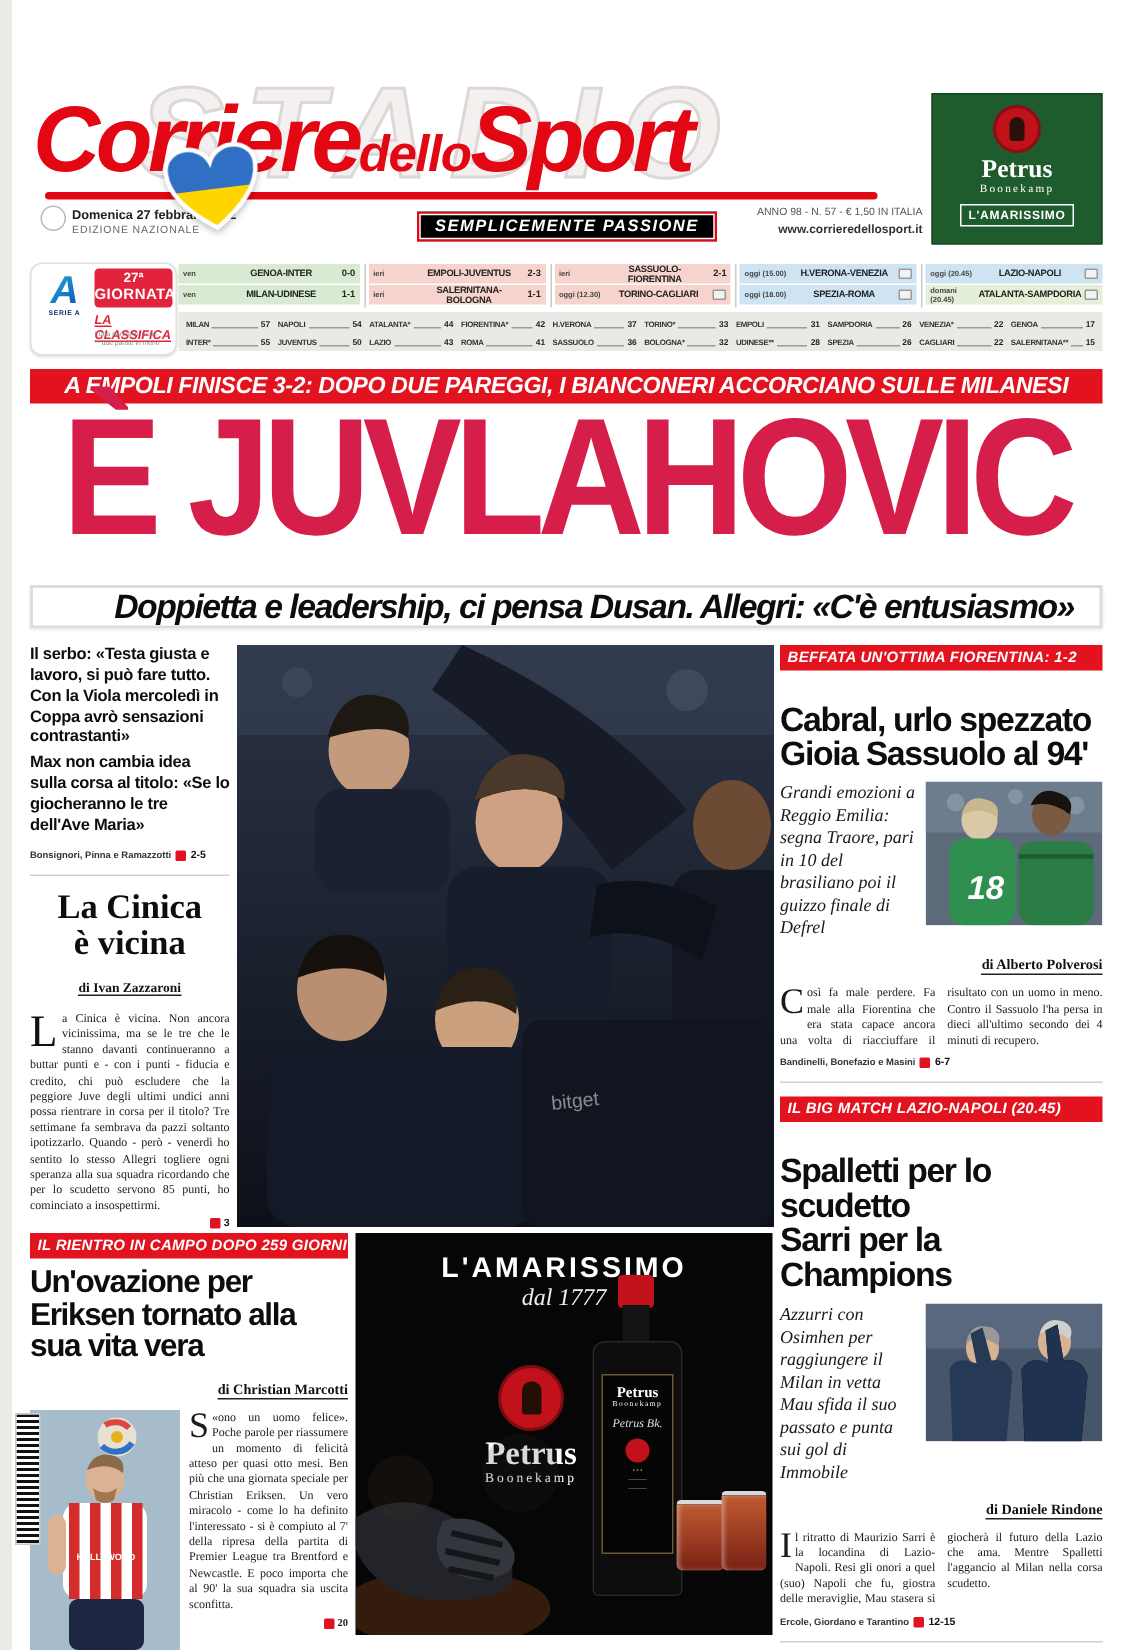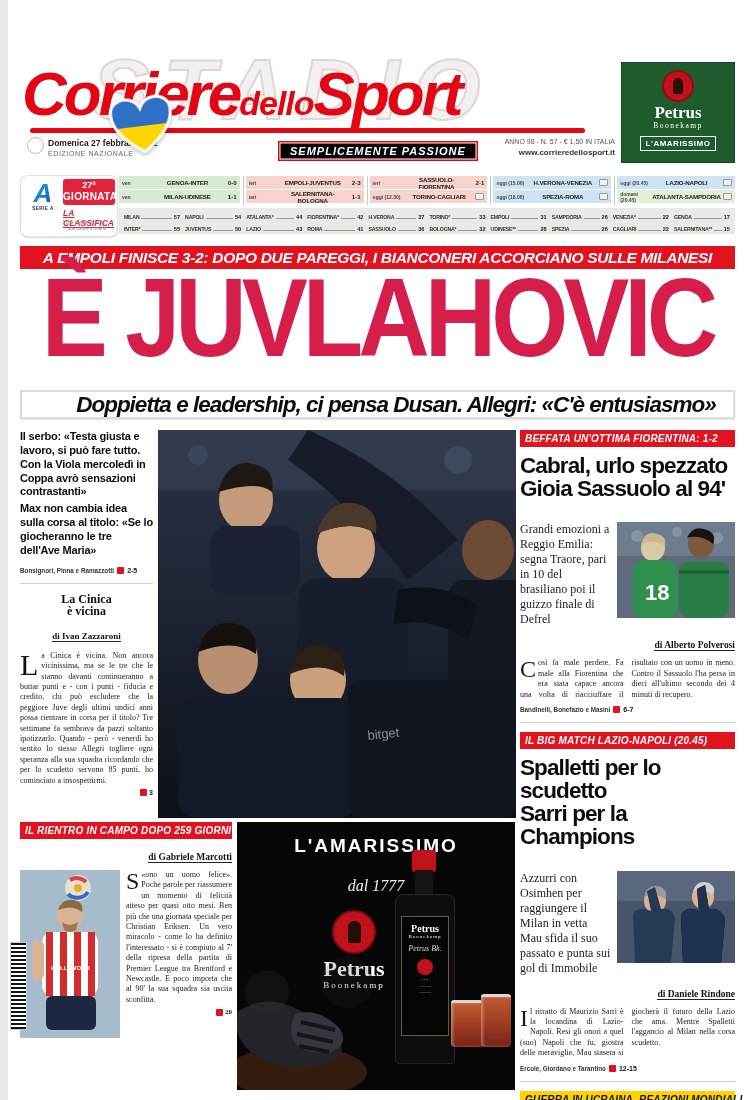--- a/index.html
+++ b/index.html
@@ -86,36 +86,36 @@
   .subhead-box span{font-size:22.5px;font-weight:900;font-style:italic;letter-spacing:-1px;color:#0d0d0d;white-space:nowrap;margin-left:37px;}
 
   
   .lead-col{position:absolute;left:20px;top:430px;width:133px;}
   .lead-col .intro{font-size:11px;font-weight:800;line-height:1.26;letter-spacing:-.2px;color:#0d0d0d;}
   .authors-row{display:flex;align-items:center;gap:3px;margin-top:9px;}
   .authors-row .auth{font-size:6.3px;font-weight:bold;color:#333;white-space:nowrap;}
   .pagebox{width:7px;height:7px;background:#e3121f;flex:none;display:inline-block;border-radius:1px;}
   .authors-row .pg{font-size:7px;font-weight:bold;color:#111;}
   .h-divider{border-top:1px solid #cfcfcf;margin:9px 0;}
-  .zaz-title{font-family:"Liberation Serif",serif;font-size:12px;font-weight:bold;text-align:center;line-height:1.05;color:#0d0d0d;}
+  .zaz-title{font-family:"Liberation Serif",serif;font-size:23px;font-weight:bold;text-align:center;line-height:1.05;color:#0d0d0d;}
   .zaz-byline{display:block;text-align:center;margin:7px 0 8px;}
   .zaz-byline span{font-family:"Liberation Serif",serif;font-size:9px;font-weight:bold;border-bottom:1px solid #222;}
   .serif-body{font-family:"Liberation Serif",serif;font-size:8px;line-height:1.3;text-align:justify;color:#1a1a1a;}
   .dropcap{float:left;font-family:"Liberation Serif",serif;font-size:30px;line-height:24px;padding:2px 3px 0 0;color:#111;}
   .pageref{display:flex;justify-content:flex-end;align-items:center;gap:2px;margin-top:3px;}
   .pageref .pg{font-size:7px;font-weight:bold;}
 
   .main-photo{position:absolute;left:158px;top:430px;width:358px;height:388px;background:#121722;overflow:hidden;}
 
   .right-col{position:absolute;left:520px;top:430px;width:215px;}
   .chip{display:block;background:#e3121f;color:#fff;font-size:10px;font-weight:800;font-style:italic;
         padding:3px 5px;letter-spacing:.2px;white-space:nowrap;}
   .chip.yellow{background:#ffd200;color:#111;}
-  .art-headline{font-size:22.5px;font-weight:900;letter-spacing:-.9px;line-height:1.03;color:#0d0d0d;margin-top:7px;}
-  .lede-row{display:flex;margin-top:22px;gap:6px;}
+  .art-headline{font-size:22.5px;font-weight:900;letter-spacing:-.9px;line-height:1.03;color:#0d0d0d;margin-top:21px;}
+  .lede-row{display:flex;margin-top:7px;gap:6px;font-style:italic;}
   .lede{font-family:"Liberation Serif",serif;font-size:12px;line-height:1.25;color:#1a1a1a;flex:1;}
   .art-photo{flex:none;overflow:hidden;position:relative;}
   .byline-c{display:block;text-align:right;margin:7px 0 6px;}
   .byline-c span{font-family:"Liberation Serif",serif;font-size:9.5px;font-weight:bold;border-bottom:1px solid #222;}
   .two-col{column-count:2;column-gap:8px;}
   .dropcap-sm{float:left;font-family:"Liberation Serif",serif;font-size:24px;line-height:20px;padding:1px 2px 0 0;}
   .foot-row{display:flex;align-items:center;gap:3px;margin-top:6px;}
   .foot-row .auth{font-size:6.3px;font-weight:bold;color:#333;}
   .foot-row .pg{font-size:7px;font-weight:bold;}
 
@@ -123,21 +123,21 @@
   .eriksen{position:absolute;left:20px;top:822px;width:212px;}
   .eriksen .art-headline{font-size:21px;margin-top:5px;}
   .erik-flex{display:flex;gap:6px;margin-top:4px;}
   .erik-photo{width:100px;height:168px;flex:none;position:relative;overflow:hidden;
         background:linear-gradient(#b9cfdd,#9db4c4);}
   .erik-body{flex:1;}
 
   
   .petrus-ad{position:absolute;left:237px;top:822px;width:278px;height:268px;background:#060606;overflow:hidden;}
   .pa-title{text-align:center;color:#fff;font-size:19px;font-weight:bold;letter-spacing:2px;margin-top:13px;}
-  .pa-sub{text-align:center;color:#eee;font-family:"Liberation Serif",serif;font-style:italic;font-size:16px;margin-top:20px;}
+  .pa-sub{text-align:center;color:#eee;font-family:"Liberation Serif",serif;font-style:italic;font-size:16px;margin-top:0;}
   .pa-logo{position:absolute;left:62px;top:88px;width:110px;text-align:center;}
   .pa-circle{width:40px;height:40px;border-radius:50%;background:#c1121c;margin:0 auto 4px;border:2px solid #7d0b12;
         display:flex;align-items:center;justify-content:center;}
   .pa-fig{width:13px;height:22px;background:#230f06;border-radius:6px 6px 2px 2px;}
   .pa-name{color:#fff;font-family:"Liberation Serif",serif;font-weight:bold;font-size:22px;line-height:1;}
   .pa-sub2{color:#fff;font-family:"Liberation Serif",serif;font-size:9px;letter-spacing:2px;}
   .bottle{position:absolute;left:158px;top:28px;width:58px;height:212px;}
   .bottle .cap{position:absolute;left:17px;top:0;width:24px;height:22px;background:#c1121c;border-radius:3px;}
   .bottle .neck{position:absolute;left:20px;top:20px;width:18px;height:26px;background:#141414;}
   .bottle .body{position:absolute;left:0;top:44px;width:58px;height:168px;background:#0d0d0d;border:1px solid #262626;
@@ -555,21 +555,22 @@
           <rect x="62" y="48" width="14" height="26" rx="7" fill="#d9b394"></rect>
           <path d="M12 92 Q46 74 80 92 L80 112 L12 112 Z" fill="#3a4352"></path>
         </svg>
       </div>
     </div>
 
   </div>
 
   <div class="eriksen">
     <span class="chip">IL RIENTRO IN CAMPO DOPO 259 GIORNI</span>
-    <div class="byline-c"><span>di Gabriele Marcotti</span></div>
+    <div class="art-headline">Un'ovazione per Eriksen tornato alla sua vita vera</div>
+    <div class="byline-c"><span>di Christian Marcotti</span></div>
     <div class="erik-flex">
       <div class="erik-photo">
         <svg width="100" height="168" viewBox="0 0 100 168" class="photo-svg">
           <rect width="100" height="168" fill="#a6bccb"></rect>
           <circle cx="58" cy="18" r="13" fill="#e8e0d0"></circle>
           <path d="M50 10 A13 13 0 0 1 66 12" stroke="#d44" stroke-width="4" fill="none"></path>
           <path d="M48 24 A13 13 0 0 0 68 22" stroke="#2b72c8" stroke-width="4" fill="none"></path>
           <circle cx="58" cy="18" r="4" fill="#e3b21e"></circle>
           <ellipse cx="50" cy="46" rx="13" ry="15" fill="#d9b394"></ellipse>
           <path d="M38 40 Q42 28 54 30 Q64 32 62 42 Q52 34 38 40Z" fill="#8a6a48"></path>

